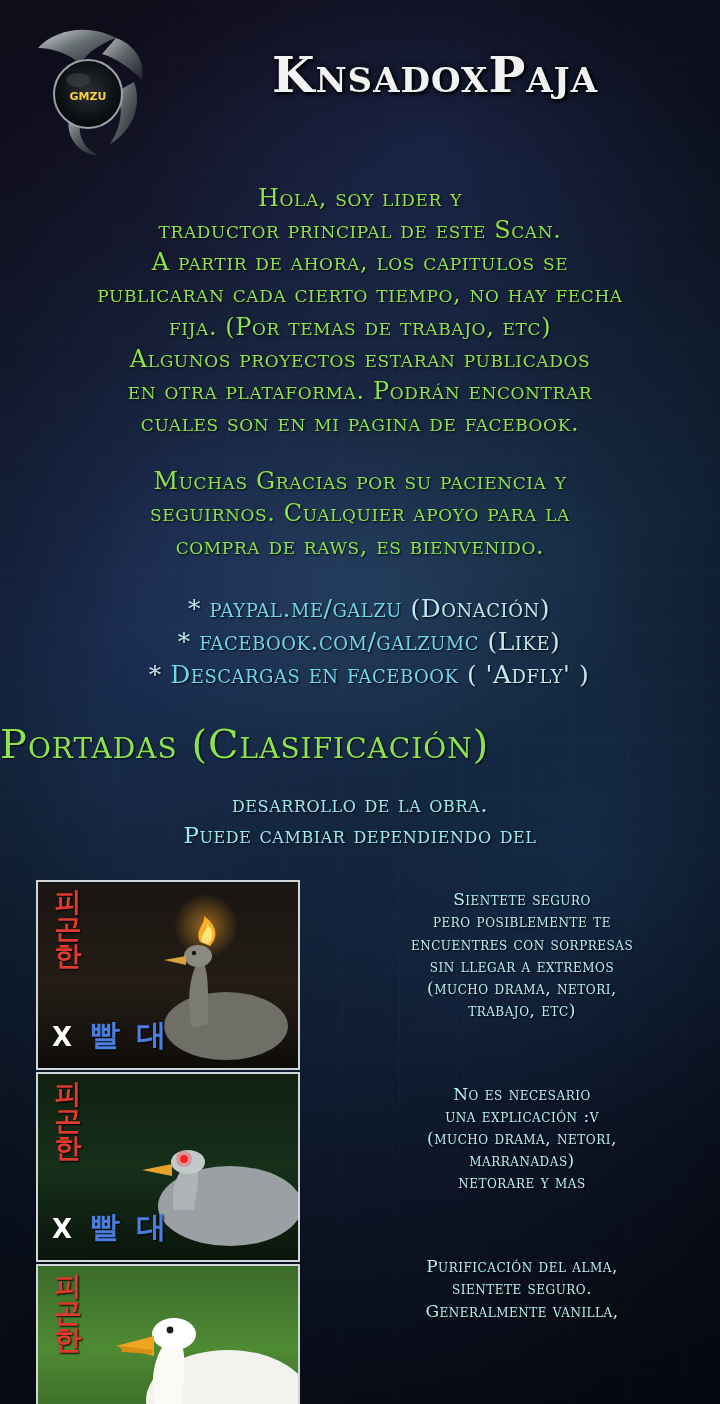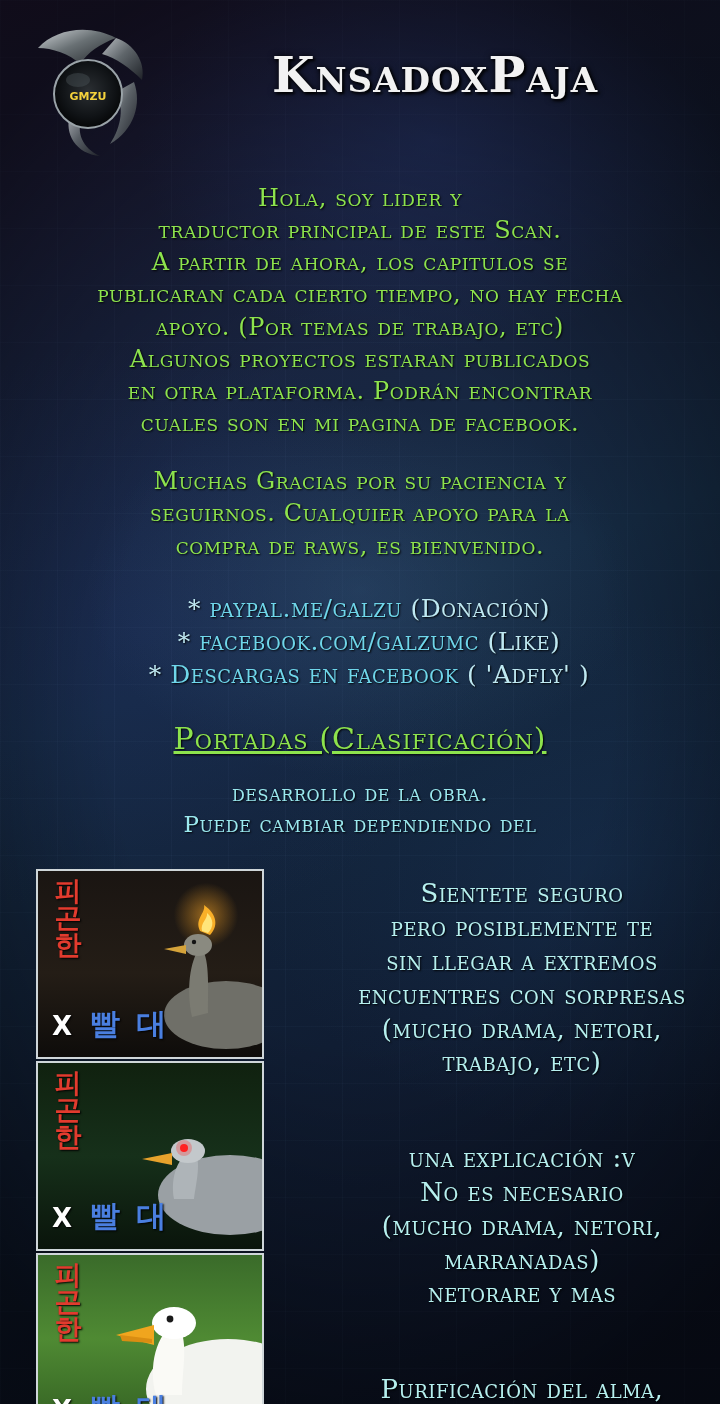--- a/index.html
+++ b/index.html
@@ -101,27 +101,25 @@
     font-size: 25px;
     line-height: 1.32;
     letter-spacing: 0.5px;
     text-align: center;
     text-shadow: 1px 1px 2px rgba(0,0,0,0.95);
   }
   .links .row { white-space: nowrap; }
   .links .lnk { color: #6fd6ea; }
   .section-title {
     margin: 30px 0 0 0;
-    text-align: center;
     color: #8de34d;
     font-family: "DejaVu Serif", serif;
     font-variant: small-caps;
-    font-size: 30px;
+    font-size: 40px;
     letter-spacing: 1px;
-    text-decoration: underline;
     text-shadow: 1px 1px 2px rgba(0,0,0,0.95);
   }
   .subnote {
     margin: 22px 80px 0 80px;
     color: #9be9ef;
     font-size: 23px;
   }
 
   
   .grid {
@@ -130,21 +128,21 @@
     display: flex;
     align-items: flex-start;
   }
   .covers {
     width: 300px;
     margin-left: 36px;
     flex: 0 0 auto;
   }
   .cover {
     position: relative;
-    width: 228px;
+    width: 264px;
     height: 190px;
     border: 2px solid #cfd6d9;
     box-sizing: border-box;
     overflow: hidden;
     margin-bottom: 2px;
   }
   .cover .hangul-left {
     position: absolute;
     left: 8px;
     top: 6px;
@@ -197,21 +195,21 @@
   .descs {
     flex: 1 1 auto;
     margin-left: 6px;
     margin-right: 18px;
   }
   .desc {
     text-align: center;
     color: #b6f0ef;
     font-family: "DejaVu Serif", serif;
     font-variant: small-caps;
-    font-size: 26px;
+    font-size: 17px;
     line-height: 1.30;
     letter-spacing: 0.5px;
     text-shadow: 1px 1px 2px rgba(0,0,0,0.95);
   }
   .desc-1 { margin-top: 8px; }
   .desc-2 { margin-top: 62px; }
   .desc-3 { margin-top: 62px; }
   .content { position: relative; z-index: 2; }
 </style>
 </head>
@@ -251,21 +249,21 @@
         </svg>
       </div>
       <div class="site-title">KnsadoxPaja</div>
     </div>
 
     <div class="para intro">
       <div>Hola, soy lider y</div>
       <div>traductor principal de este Scan.</div>
       <div>A partir de ahora, los capitulos se</div>
       <div>publicaran cada cierto tiempo, no hay fecha</div>
-      <div>apoyo. (Por temas de trabajo, etc)</div>
+      <div>fija. (Por temas de trabajo, etc)</div>
       <div>Algunos proyectos estaran publicados</div>
       <div>en otra plataforma. Podrán encontrar</div>
       <div>cuales son en mi pagina de facebook.</div>
     </div>
 
     <div class="para thanks">
       <div>Muchas Gracias por su paciencia y</div>
       <div>seguirnos. Cualquier apoyo para la</div>
       <div>compra de raws, es bienvenido.</div>
     </div>
@@ -342,29 +340,29 @@
           <div class="hangul-bottom">빨 대</div>
         </div>
 
       </div>
 
       <div class="descs">
 
         <div class="desc desc-1">
           <div>Sientete seguro</div>
           <div>pero posiblemente te</div>
+          <div>encuentres con sorpresas</div>
           <div>sin llegar a extremos</div>
-          <div>encuentres con sorpresas</div>
           <div>(mucho drama, netori,</div>
           <div>trabajo, etc)</div>
         </div>
 
         <div class="desc desc-2">
+          <div>No es necesario</div>
           <div>una explicación :v</div>
-          <div>No es necesario</div>
           <div>(mucho drama, netori,</div>
           <div>marranadas)</div>
           <div>netorare y mas</div>
         </div>
 
         <div class="desc desc-3">
           <div>Purificación del alma,</div>
           <div>sientete seguro.</div>
           <div>Generalmente vanilla,</div>
 

